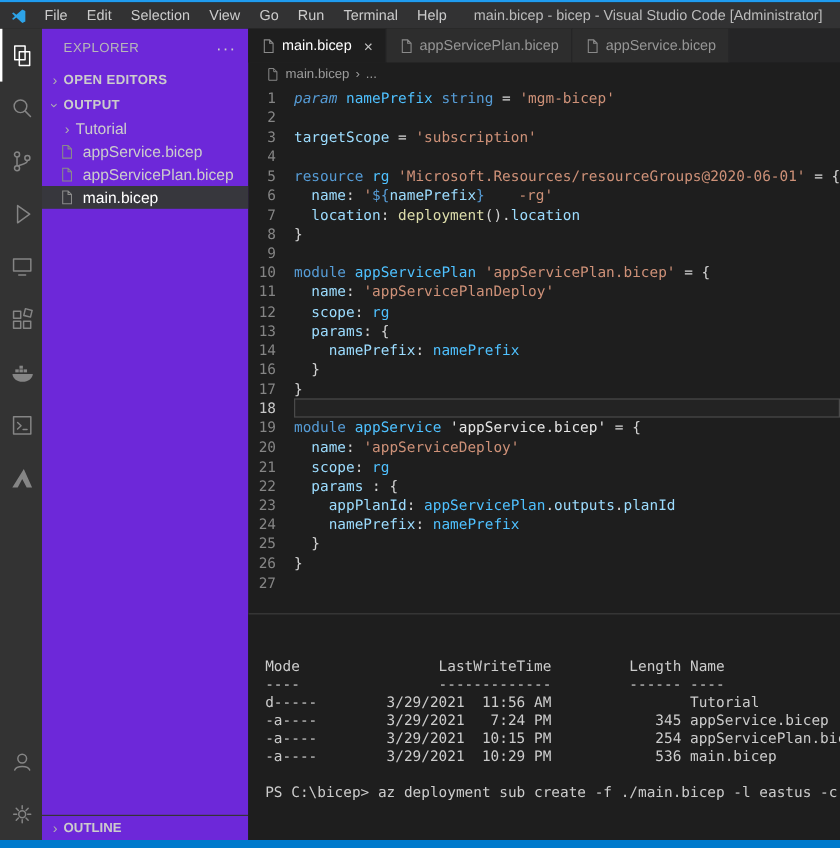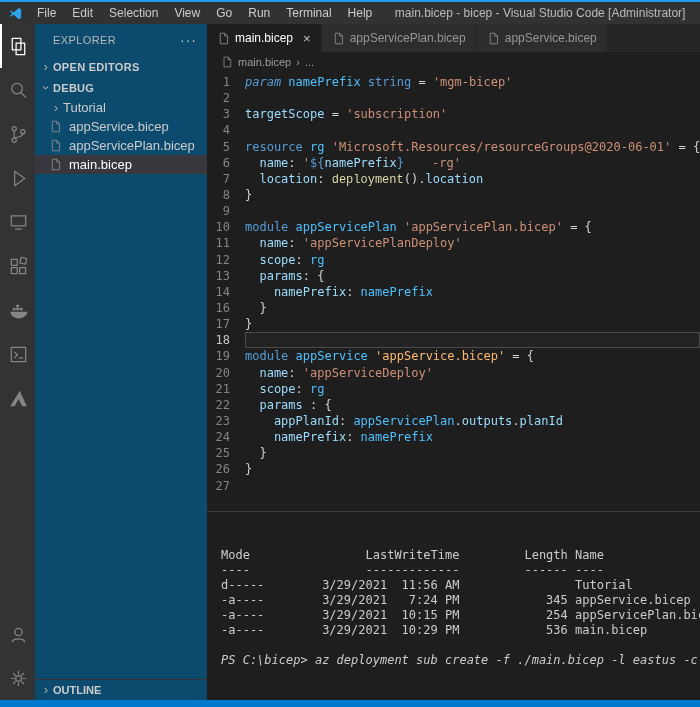--- a/index.html
+++ b/index.html
@@ -14,21 +14,21 @@
   .menu-item { padding:0 8px; line-height:22px; cursor:default; }
   .window-title { flex:1; text-align:center; color:#bbbbbb; white-space:nowrap; overflow:hidden; }
   
   .main { flex:1; display:flex; min-height:0; }
   .activitybar { width:35px; background:#333333; display:flex; flex-direction:column; align-items:stretch; flex:none; }
   .ab-icon { height:44px; display:flex; align-items:center; justify-content:center; color:#858585; border-left:2px solid transparent; }
   .ab-icon.active { color:#ffffff; border-left:2px solid #ffffff; }
   .ab-icon svg { width:23px; height:23px; }
   .ab-spacer { flex:1; }
   
-  .sidebar { width:172px; background:#0c4a6e; display:flex; flex-direction:column; flex:none; font-size:13px; }
+  .sidebar { width:172px; background:#6d28d9; display:flex; flex-direction:column; flex:none; font-size:13px; }
   .sb-header { height:32px; display:flex; align-items:center; padding:0 10px 0 18px; font-size:11px; color:#b8b8b8; letter-spacing:.4px; flex:none; }
   .sb-header-actions { margin-left:auto; color:#cccccc; font-size:14px; letter-spacing:1px; cursor:pointer; }
   .sb-section { height:21px; display:flex; align-items:center; font-size:11px; font-weight:bold; color:#cccccc; padding-left:4px; letter-spacing:.3px; flex:none; }
   .chev { width:14px; color:#b0b0b0; font-size:12px; font-weight:normal; text-align:center; display:inline-block; flex:none; }
   .chev.down { transform:rotate(90deg); }
   .sb-row { height:19px; display:flex; align-items:center; padding-left:14px; cursor:pointer; color:#cccccc; flex:none; }
   .sb-row.selected { background:#37373d; color:#ffffff; }
   .sb-row .file-ico { width:15px; height:13px; margin-right:5px; display:inline-flex; color:#8a8a8a; flex:none; }
   .sb-row .file-ico svg { width:13px; height:13px; }
   .sb-label { white-space:nowrap; overflow:hidden; }
@@ -51,21 +51,21 @@
   .lbody { flex:1; white-space:pre; }
   .cline.current .ln { color:#c6c6c6; }
   .cline.current .lbody { outline:1px solid #4a4a4a; outline-offset:-1px; background:rgba(120,120,120,.06); }
   
   .panel { height:189px; flex:none; border-top:1px solid #3c3c3c; display:flex; flex-direction:column; background:#1e1e1e; }
   .panel-tabs { height:30px; display:flex; align-items:stretch; gap:20px; padding-left:14px; flex:none; }
   .ptab { font-size:11px; letter-spacing:.3px; color:#969696; display:flex; align-items:center; border-bottom:1px solid transparent; cursor:pointer; }
   .ptab.active { color:#e7e7e7; border-bottom:1px solid #e7e7e7; }
   .terminal { flex:1; font-family:"DejaVu Sans Mono","Liberation Mono",monospace; font-size:12px; line-height:15px; color:#cccccc; padding:36px 0 0 14px; white-space:pre; overflow:hidden; cursor:text; }
   .term-line { height:15px; }
-  .prompt-line { display:flex; align-items:flex-end;font-style:italic; }
+  .prompt-line { display:flex; align-items:flex-end; }
   
   .statusbar { height:7px; background:#007acc; flex:none; }
 </style>
 </head>
 <body>
 
 <div class="window">
   <div class="top-border"></div>
 
   <div class="titlebar">
@@ -168,21 +168,21 @@
       <div class="sb-header">
         <span>EXPLORER</span>
         <span class="sb-header-actions">···</span>
       </div>
       <div class="sb-section">
         <span class="chev">›</span>
         <span>OPEN EDITORS</span>
       </div>
       <div class="sb-section">
         <span class="chev down">›</span>
-        <span>DEBUG</span>
+        <span>OUTPUT</span>
       </div>
       <div id="file-tree">
           <div class="sb-row">
             <span class="chev">›</span>
             <span class="sb-label">Tutorial</span>
           </div>
           <div class="sb-row">
             <span class="file-ico">
               <svg viewBox="0 0 16 16">
                 <path d="M4 1.5 h5.5 L13 5 v9.5 H4 Z M9.5 1.5 V5 H13" fill="none" stroke="currentColor" stroke-width="1.1"></path>
@@ -271,21 +271,21 @@
           <div class="cline">
             <div class="ln">5</div>
             <div class="lbody"><span style="color: rgb(86, 156, 214);">resource </span><span style="color: rgb(79, 193, 255);">rg </span><span style="color: rgb(206, 145, 120);">'Microsoft.Resources/resourceGroups@2020-06-01' </span><span style="color: rgb(212, 212, 212);">= {</span></div>
           </div>
           <div class="cline">
             <div class="ln">6</div>
             <div class="lbody"><span style="color: rgb(156, 220, 254);">  name</span><span style="color: rgb(212, 212, 212);">: </span><span style="color: rgb(206, 145, 120);">'</span><span style="color: rgb(86, 156, 214);">${</span><span style="color: rgb(156, 220, 254);">namePrefix</span><span style="color: rgb(86, 156, 214);">}</span><span style="color: rgb(206, 145, 120); margin-left: 28px;">-rg'</span></div>
           </div>
           <div class="cline">
             <div class="ln">7</div>
-            <div class="lbody"><span style="color: rgb(156, 220, 254);">  location</span><span style="color: rgb(212, 212, 212);">: </span><span style="color: rgb(220, 220, 170); font-family: Liberation Mono, monospace;">deployment</span><span style="color: rgb(212, 212, 212);">().</span><span style="color: rgb(156, 220, 254);">location</span></div>
+            <div class="lbody"><span style="color: rgb(156, 220, 254);">  location</span><span style="color: rgb(212, 212, 212);">: </span><span style="color: rgb(220, 220, 170);">deployment</span><span style="color: rgb(212, 212, 212);">().</span><span style="color: rgb(156, 220, 254);">location</span></div>
           </div>
           <div class="cline">
             <div class="ln">8</div>
             <div class="lbody"><span style="color: rgb(212, 212, 212);">}</span></div>
           </div>
           <div class="cline">
             <div class="ln">9</div>
             <div class="lbody"></div>
           </div>
           <div class="cline">
@@ -315,21 +315,21 @@
           <div class="cline">
             <div class="ln">17</div>
             <div class="lbody"><span style="color: rgb(212, 212, 212);">}</span></div>
           </div>
           <div class="cline current">
             <div class="ln">18</div>
             <div class="lbody"></div>
           </div>
           <div class="cline">
             <div class="ln">19</div>
-            <div class="lbody"><span style="color: rgb(86, 156, 214);">module </span><span style="color: rgb(79, 193, 255);">appService </span><span style="color: #fdba74;">'appService.bicep' </span><span style="color: rgb(212, 212, 212);">= {</span></div>
+            <div class="lbody"><span style="color: rgb(86, 156, 214);">module </span><span style="color: rgb(79, 193, 255);">appService </span><span style="color: #e5e5e5;">'appService.bicep' </span><span style="color: rgb(212, 212, 212);">= {</span></div>
           </div>
           <div class="cline">
             <div class="ln">20</div>
             <div class="lbody"><span style="color: rgb(156, 220, 254);">  name</span><span style="color: rgb(212, 212, 212);">: </span><span style="color: rgb(206, 145, 120);">'appServiceDeploy'</span></div>
           </div>
           <div class="cline">
             <div class="ln">21</div>
             <div class="lbody"><span style="color: rgb(156, 220, 254);">  scope</span><span style="color: rgb(212, 212, 212);">: </span><span style="color: rgb(79, 193, 255);">rg</span></div>
           </div>
           <div class="cline">

